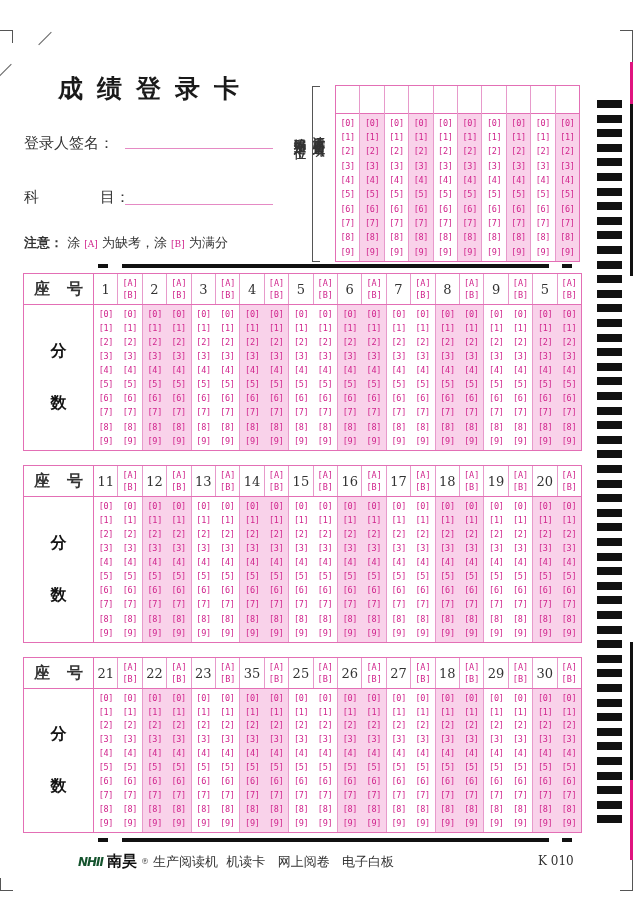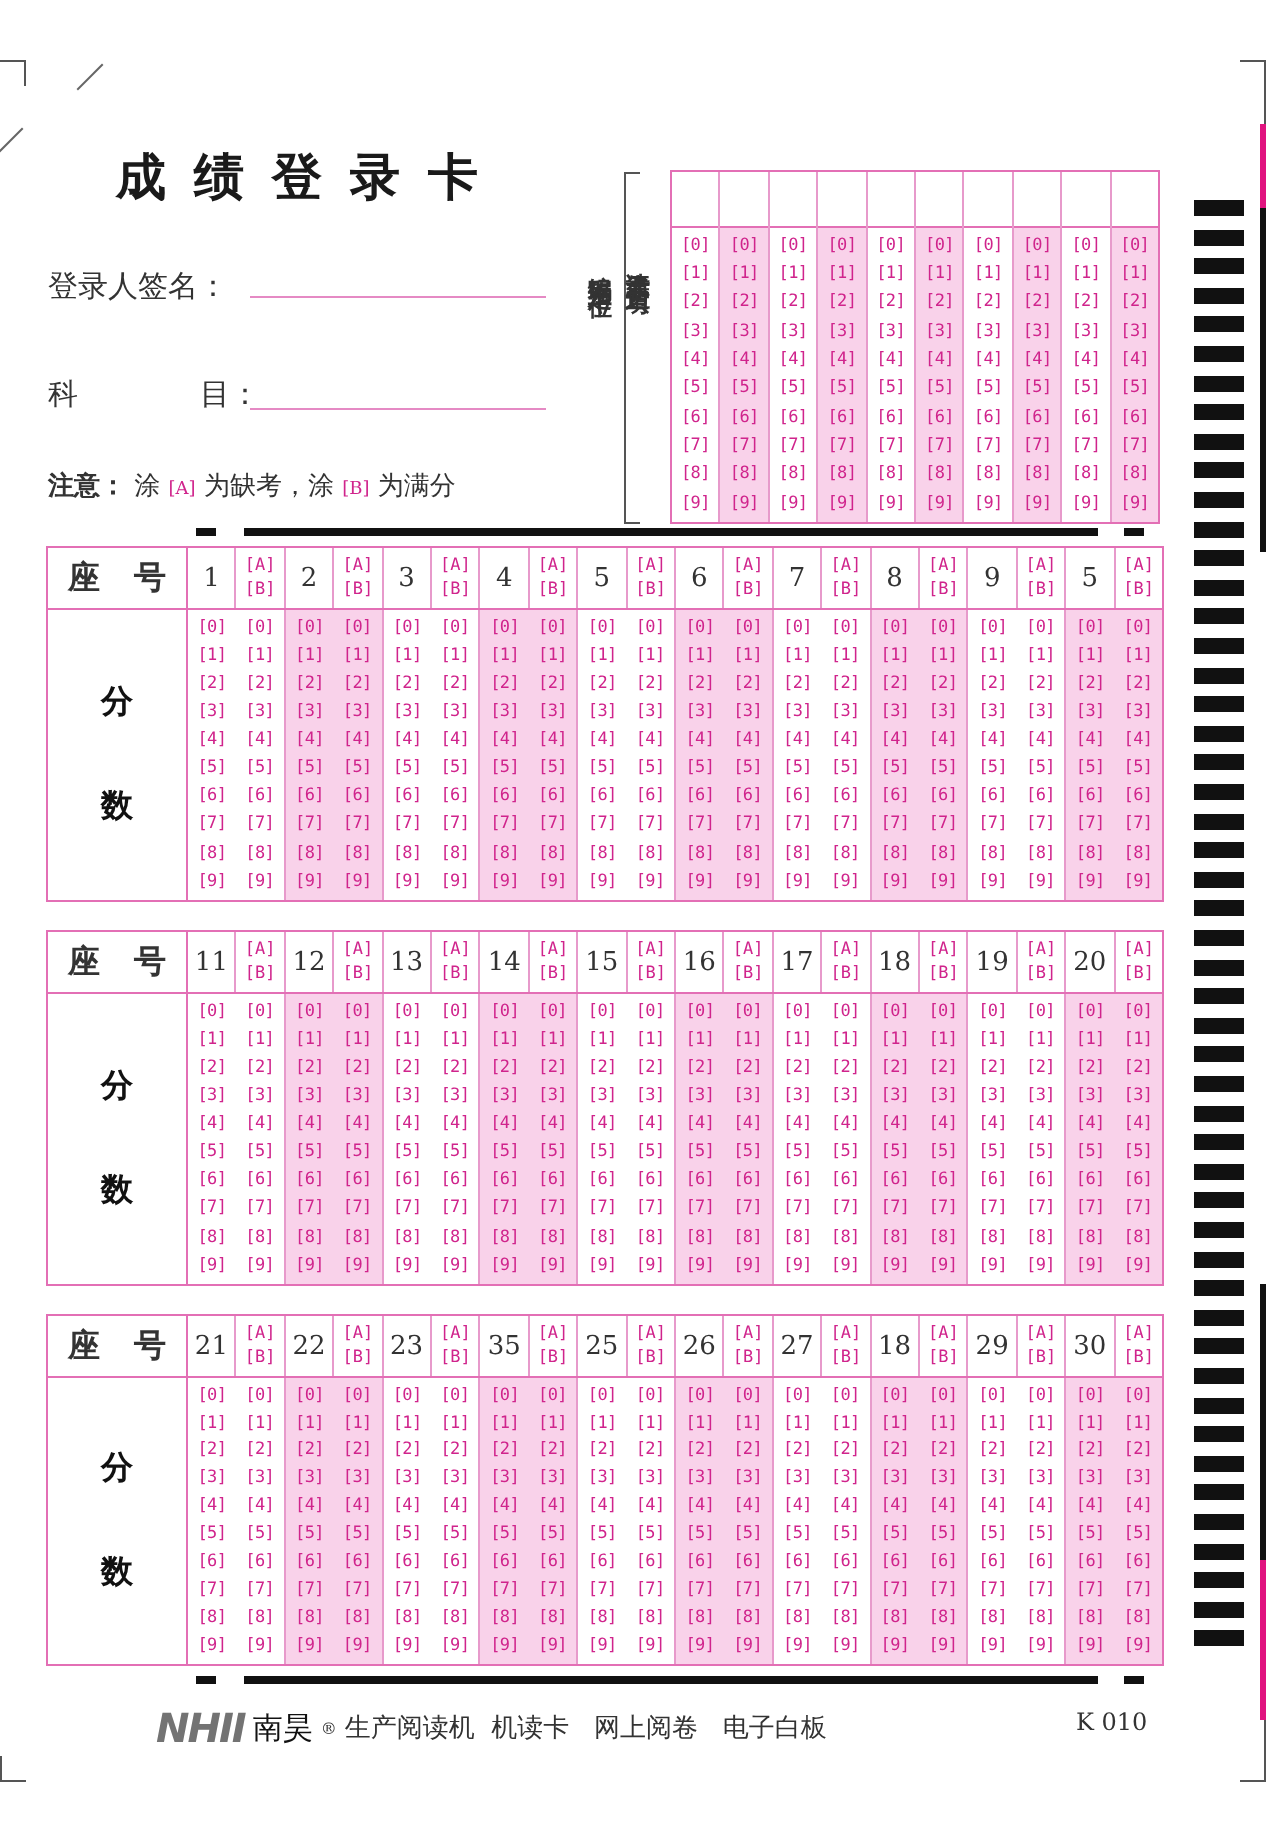--- a/index.html
+++ b/index.html
@@ -39,22 +39,22 @@
   .pair-b { flex:1; display:flex; border-right:1px solid #e79acb; }
   .pair-b:last-child { border-right:none; }
   .pair-b.pink { background:#f9d2ea; }
   .pair-b .bcol { flex:1; display:flex; flex-direction:column; justify-content:space-around; padding:2px 0; }
 
   .bar { background:#111; height:4px; }
   .tick { background:#111; width:25px; height:8px; left:597px; }
   .sidebar { left:630px; width:3px; }
 
   .footer { left:78px; top:852px; font-size:13px; color:#333; display:flex; align-items:center; gap:4px; }
-  .logo { font-family:"DejaVu Sans", sans-serif; font-style:italic; font-weight:bold; color:#737373; font-size:20px; letter-spacing:-1px; }
-  .brand { font-family:"DejaVu Sans", sans-serif; font-weight:normal; color:#111; font-size:15px; }
+  .logo { font-family:"DejaVu Sans", sans-serif; font-style:italic; font-weight:bold; color:#14532d; font-size:12px; letter-spacing:-1px; }
+  .brand { font-family:"DejaVu Sans", sans-serif; font-weight:bold; color:#111; font-size:15px; }
   .code-id { left:538px; top:854px; font-size:12px; color:#333; }
 </style>
 </head>
 <body>
 
 <div class="abs corner" style="left:0;top:30px;width:12px;height:12px;border-top-width:1px;border-right-width:1px;"></div>
 <div class="abs slash" style="left:36px;top:38px;"></div>
 <div class="abs slash" style="left:-4px;top:70px;"></div>
 <div class="abs corner" style="left:0;top:878px;width:12px;height:12px;border-top-width:0;border-bottom-width:1px;border-left-width:1px;"></div>
 <div class="abs corner" style="left:620px;top:30px;width:12px;height:32px;border-top-width:1px;border-right-width:1px;"></div>

